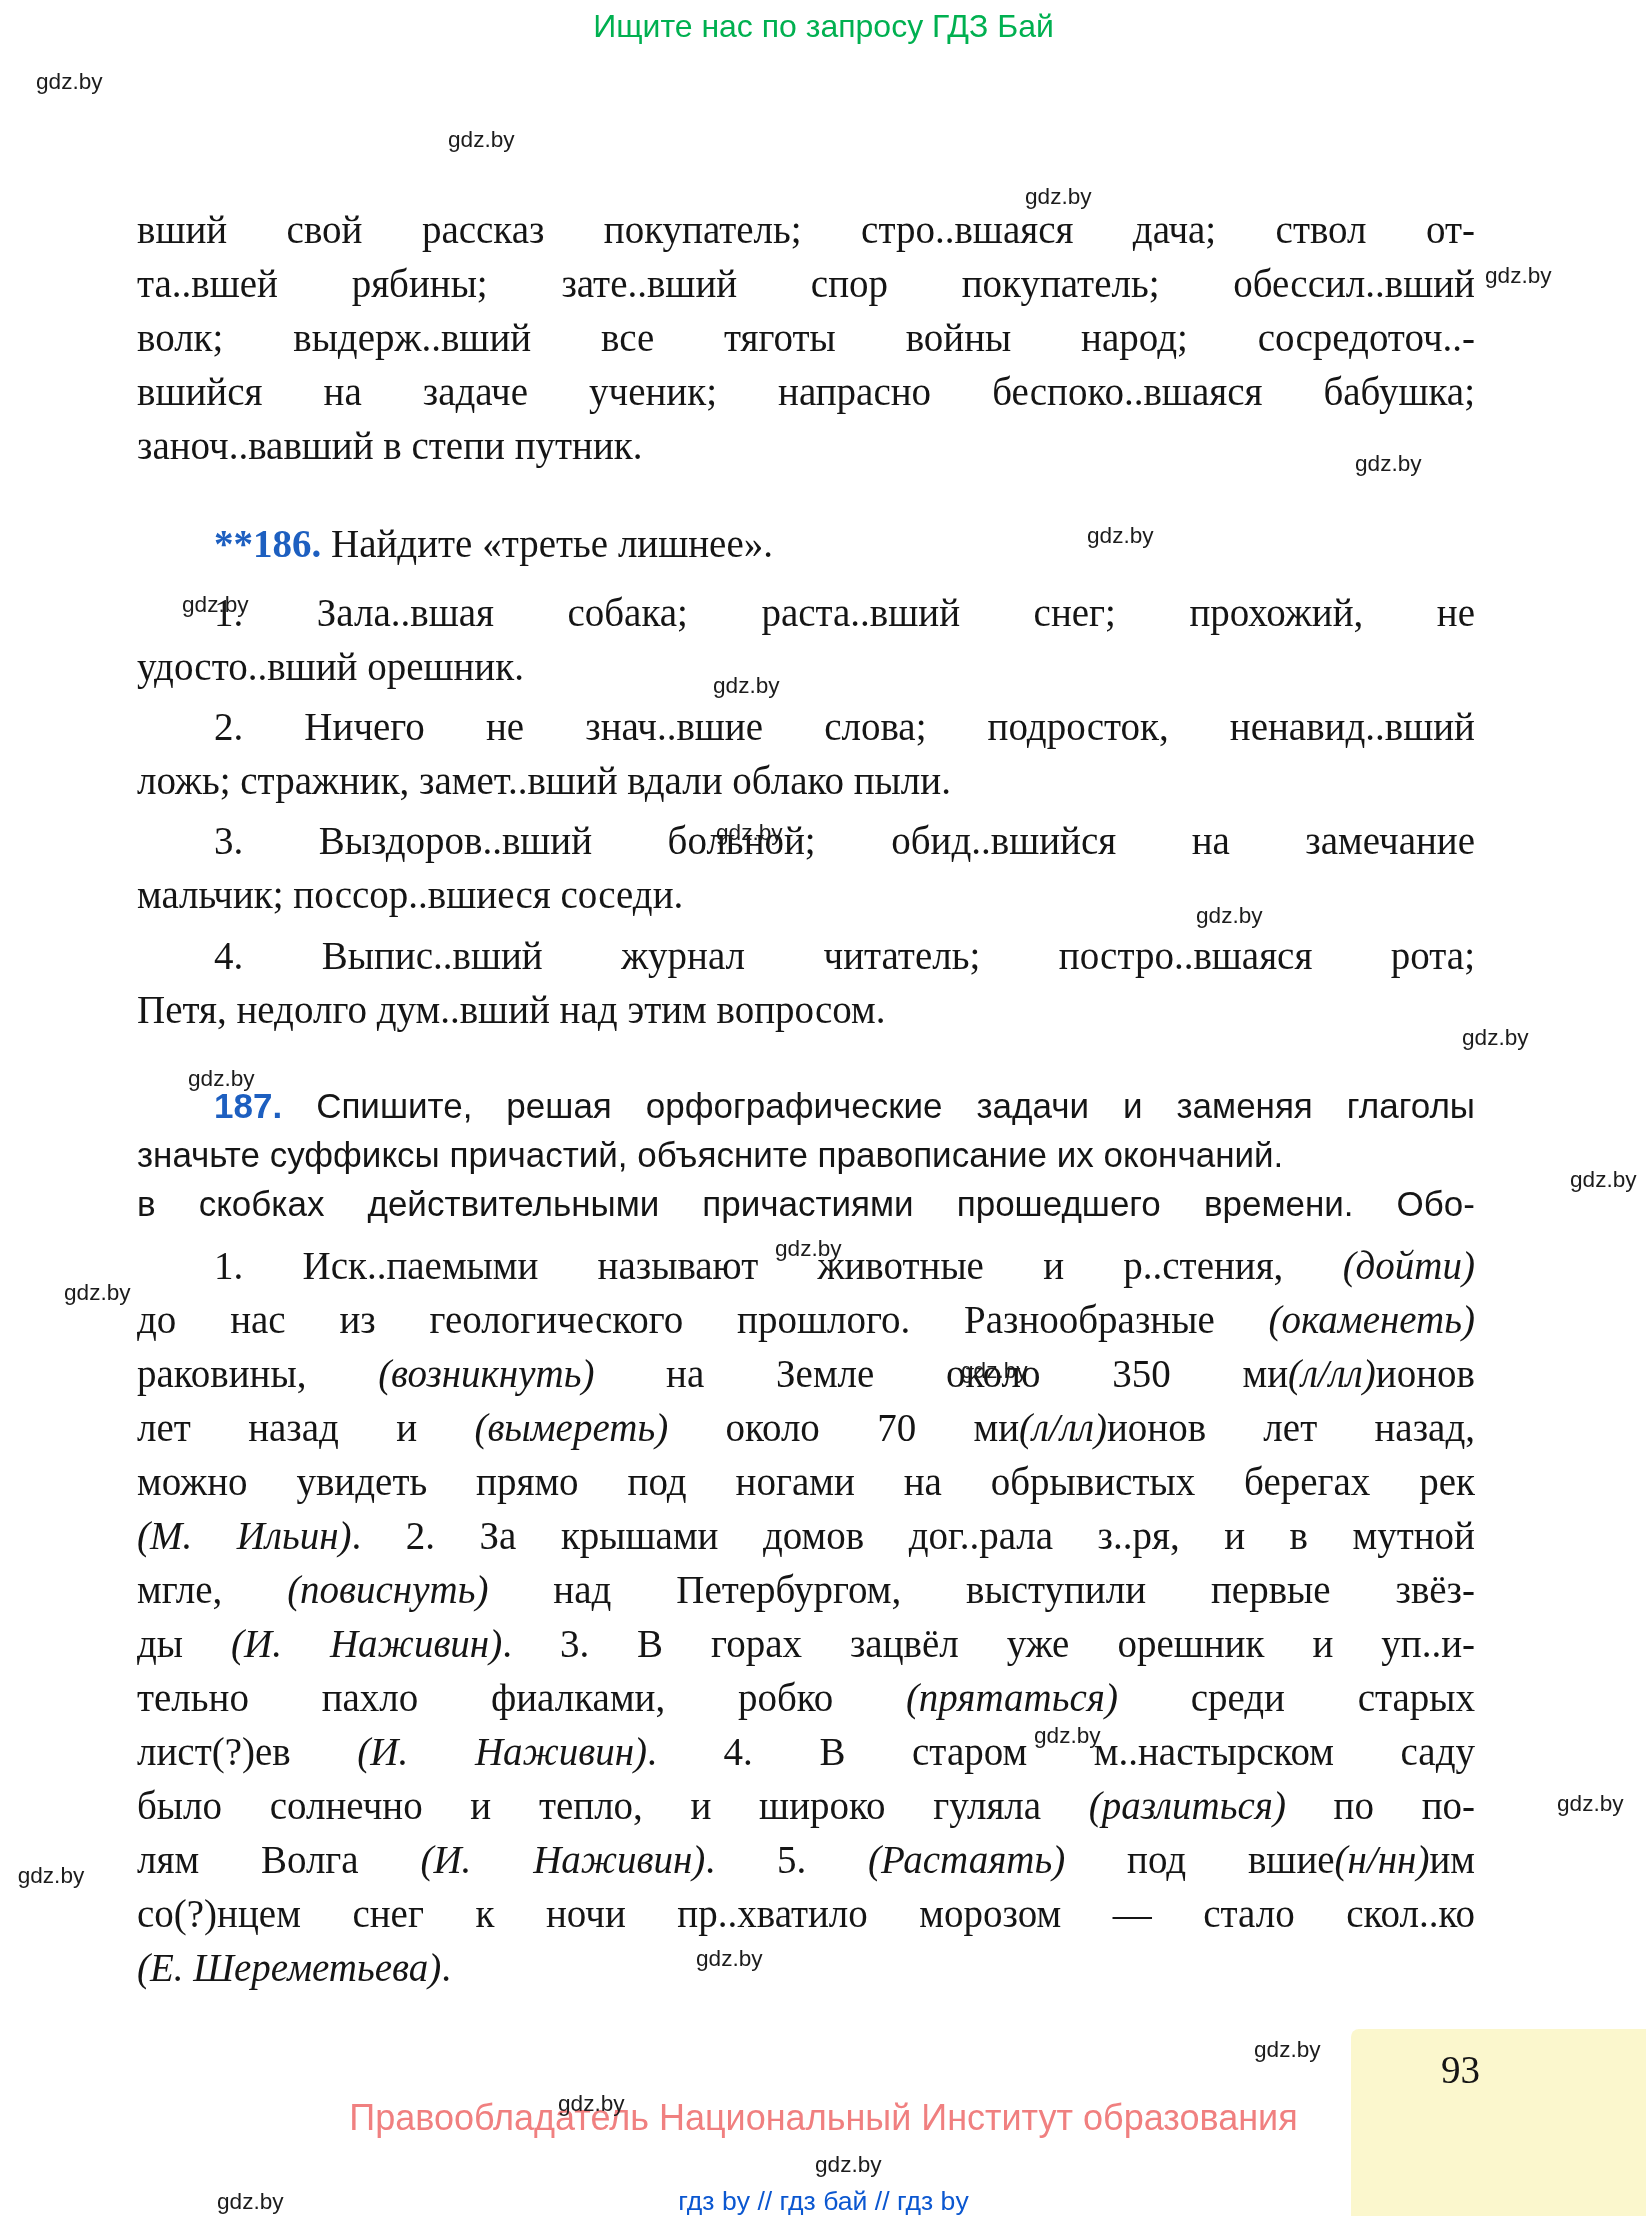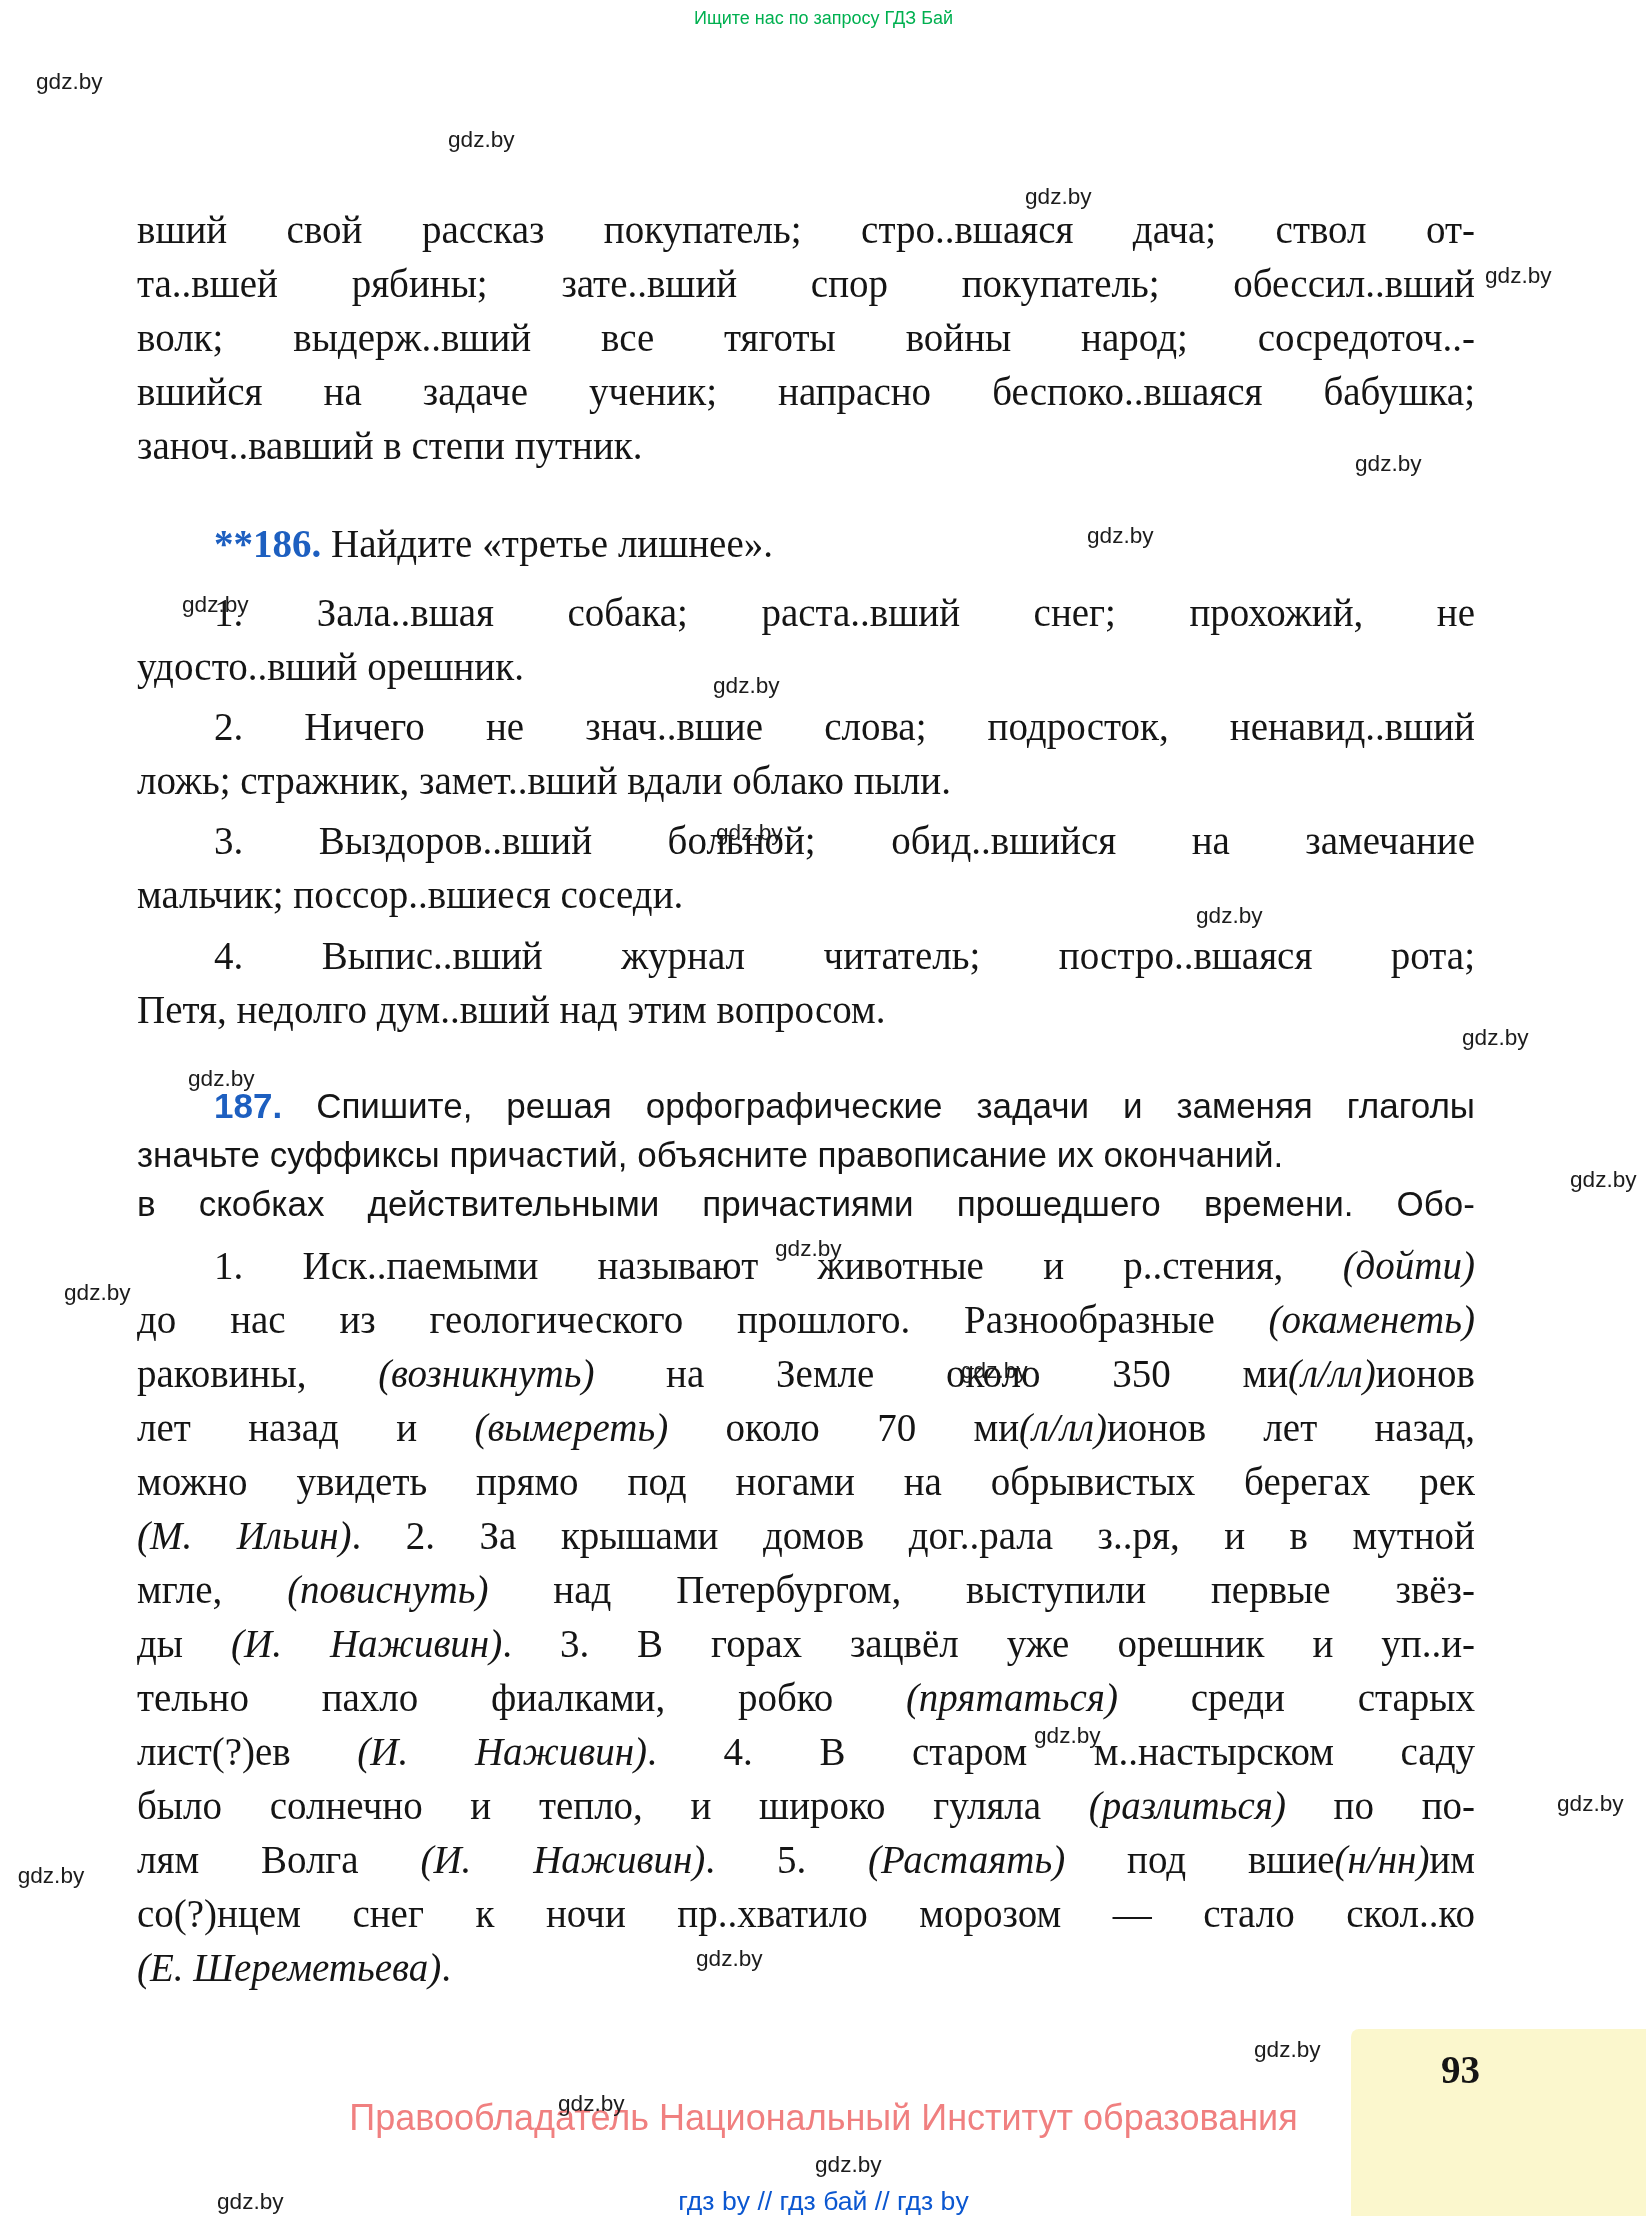--- a/index.html
+++ b/index.html
@@ -11,21 +11,21 @@
     font-family: "Liberation Serif", serif;
     color: var(--text, #151515);
   }
   .page { position: absolute; inset: 0; }
 
   .green-header {
     position: absolute; top: 8px; left: 0; width: 100%;
     text-align: center;
     color: var(--header-green, #00b050);
     font-family: "Liberation Sans", sans-serif;
-    font-size: 18px;
+    font-size: 32px;
     z-index: 2;
   }
 
   .content {
     position: absolute; left: 137px; top: 203px; width: 1338px;
     z-index: 1;
   }
   .block { margin: 0; }
   .line {
     font-size: 39px;
@@ -50,21 +50,20 @@
     background: var(--highlight-yellow, #fbf7cd);
     border-top-left-radius: 8px;
     z-index: 0;
   }
   .page-number {
     position: absolute; left: 1441px; top: 2047px;
     font-size: 39px;
     font-family: "Liberation Serif", serif;
     color: #151515;
     z-index: 2;
-    font-weight: bold;
   }
   .footer-copyright {
     position: absolute; top: 2097px; left: 0; width: 100%;
     text-align: center;
     color: var(--footer-pink, #f08080);
     font-family: "Liberation Sans", sans-serif;
     font-size: 36px;
     z-index: 2;
   }
   .footer-links {

